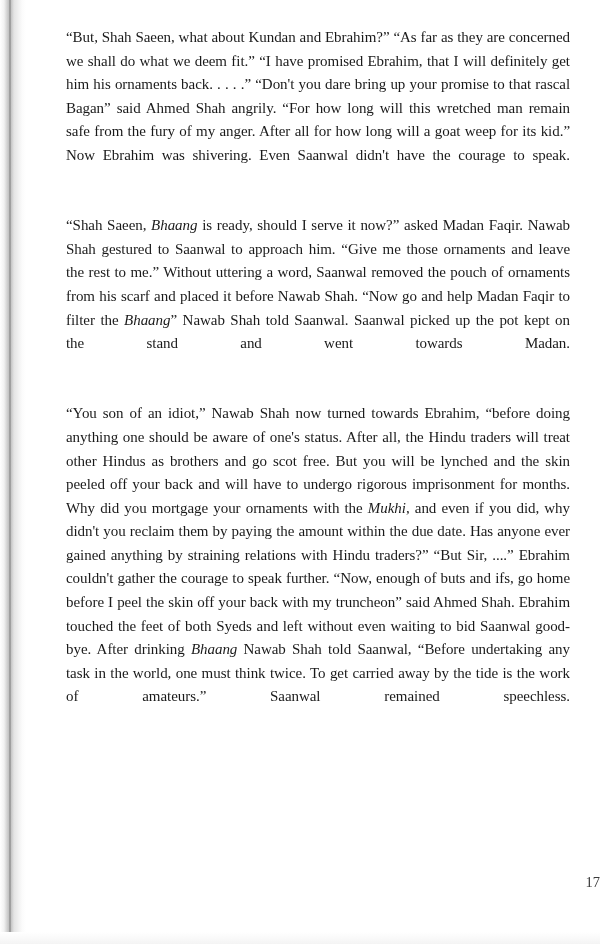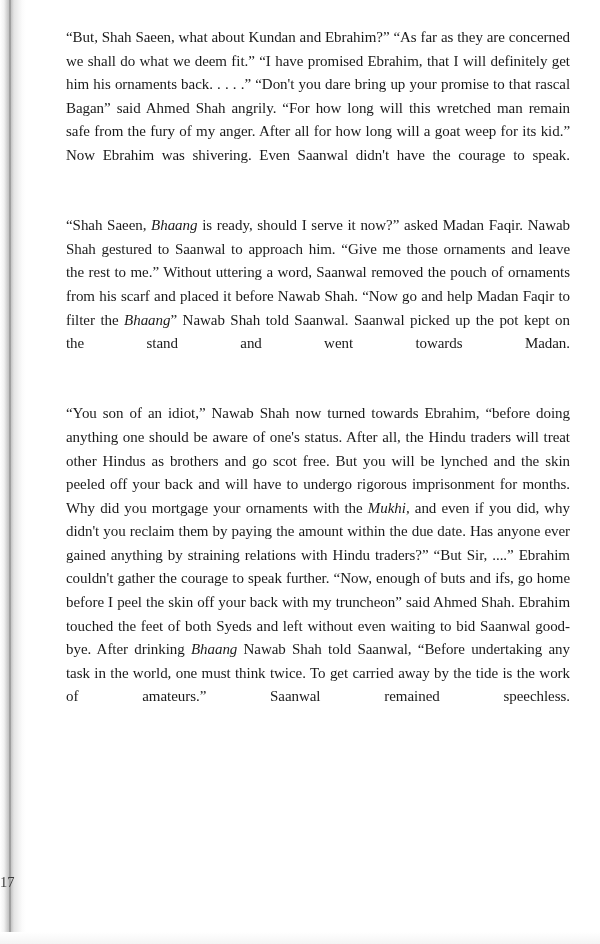--- a/index.html
+++ b/index.html
@@ -86,21 +86,21 @@
   }
 
   em.it {
   }
 
   .page-number {
     position: absolute;
     left: 0;
     top: 874px;
     width: 600px;
-    text-align: left;
+    text-align: right;
     font-size: 14.5px;
     color: #3a3a3a;
     font-family: "Liberation Serif", "DejaVu Serif", serif;
   }
 </style>
 </head>
 <body>
 
 <div class="page-scan">
 

